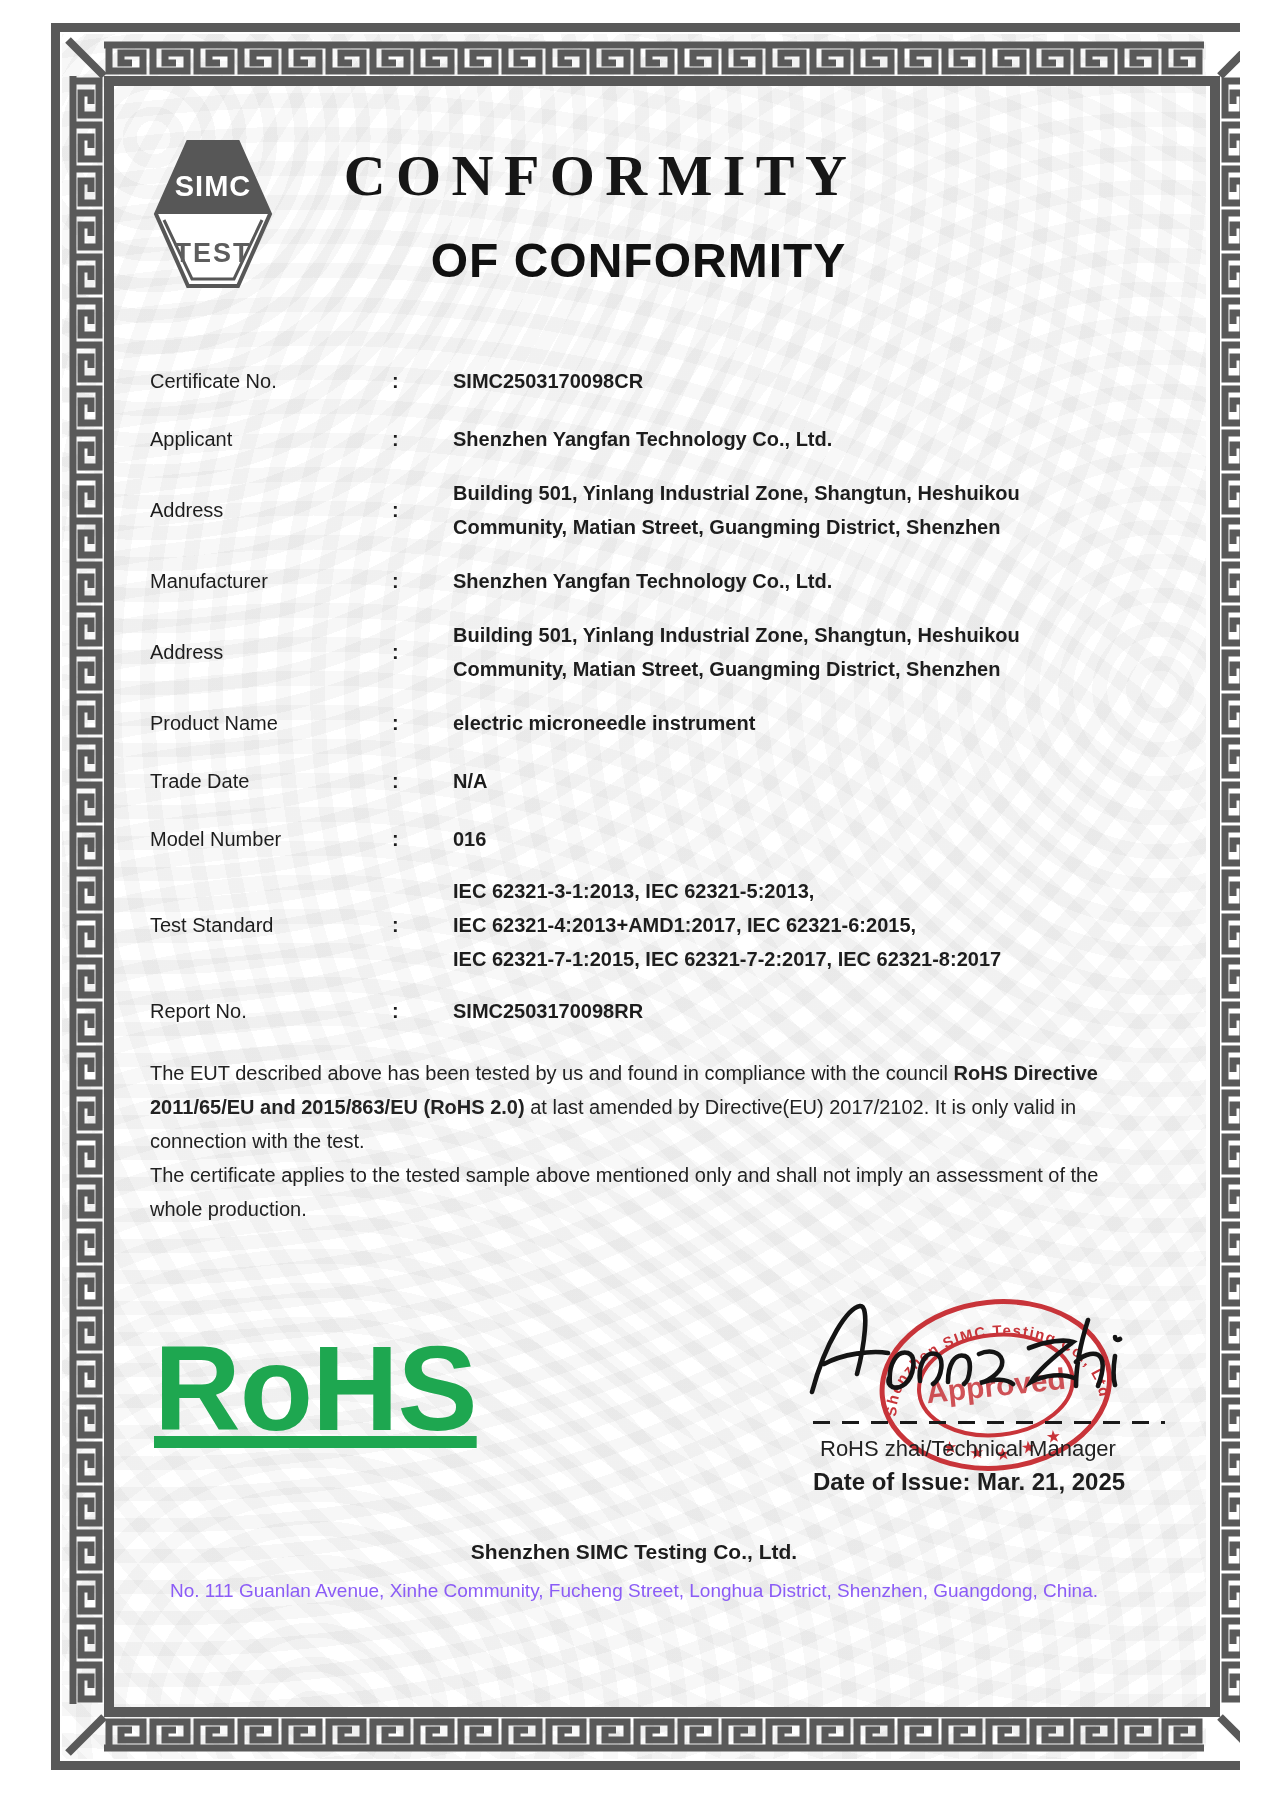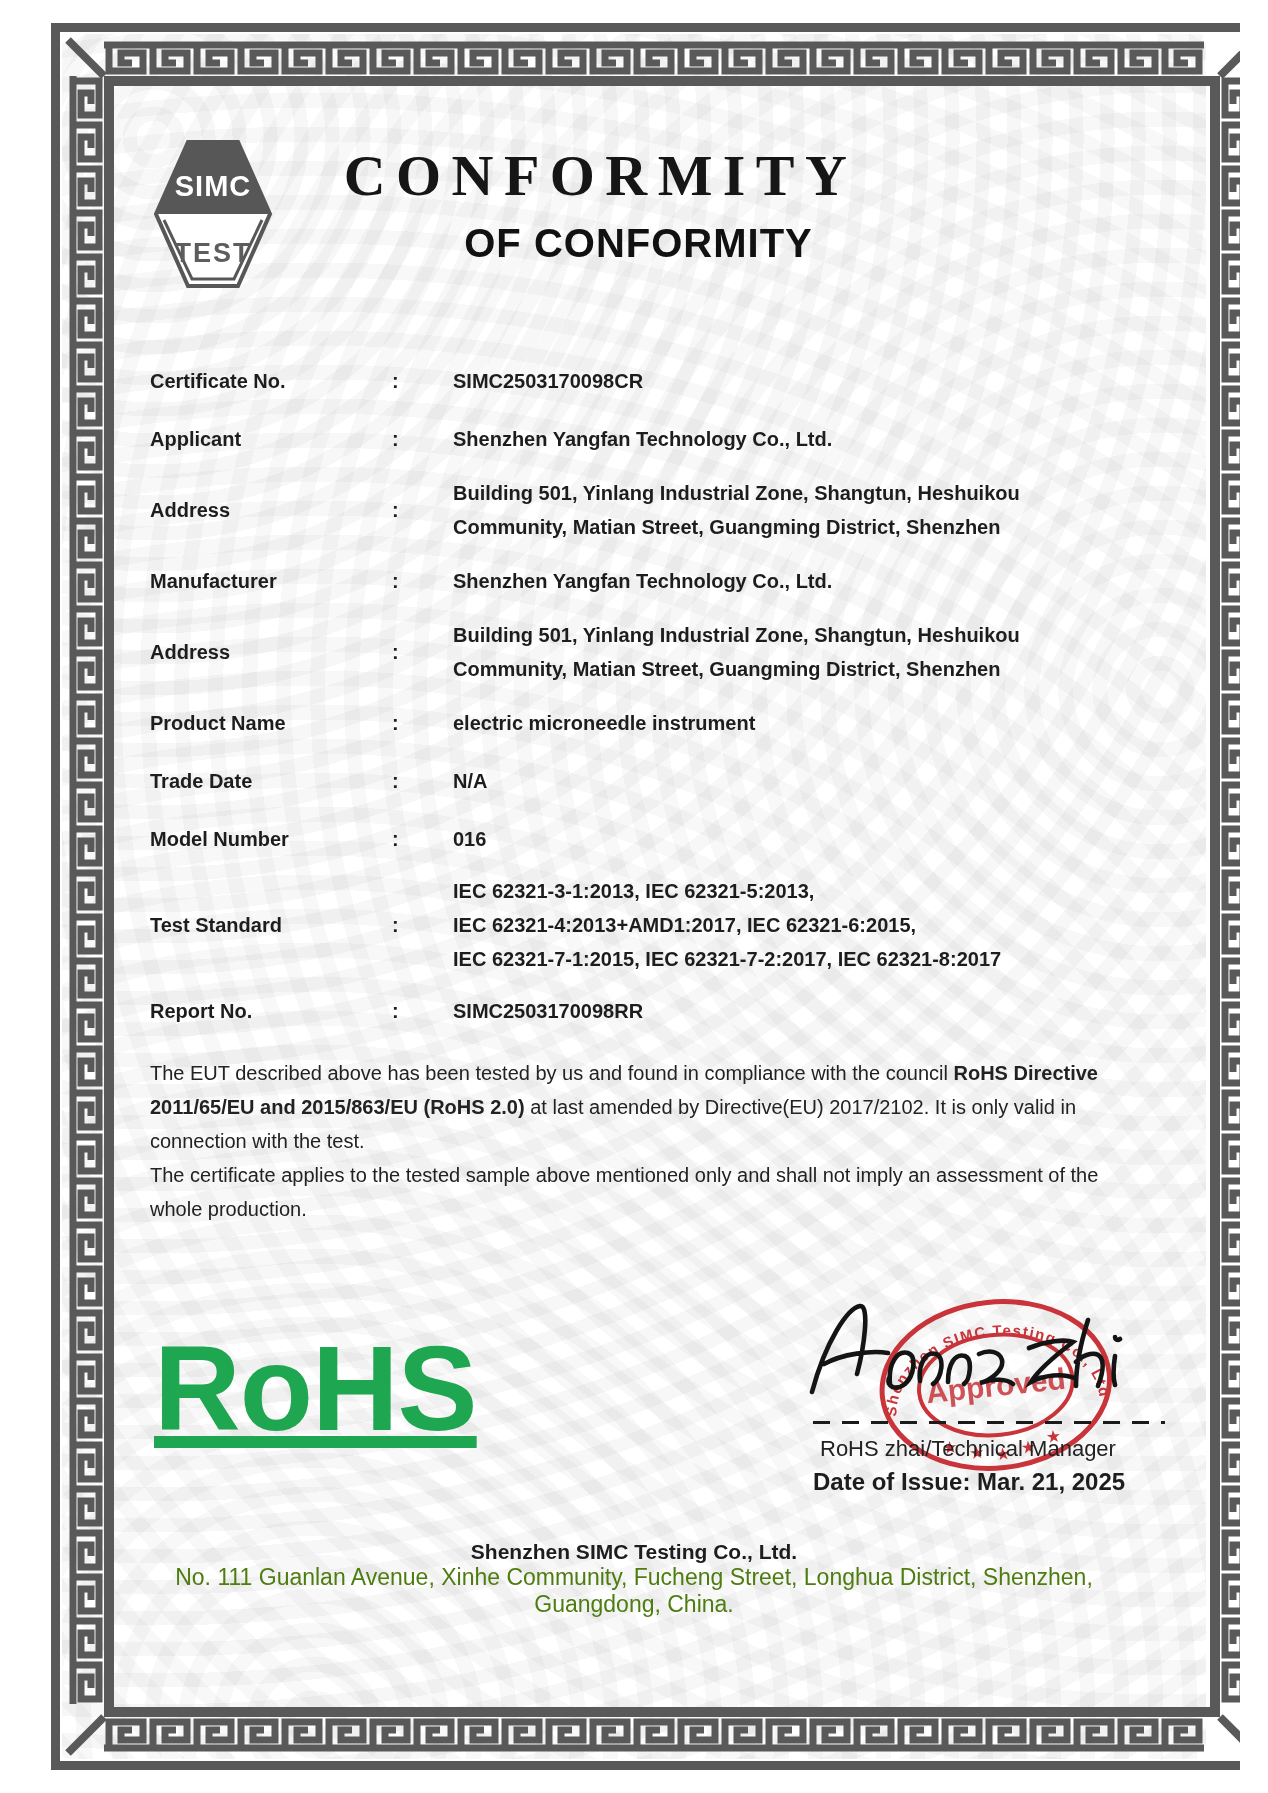--- a/index.html
+++ b/index.html
@@ -25,28 +25,28 @@
   .content { position:absolute; inset:0; }
 
   
   .logo { position:absolute; left:124px; top:138px; }
   .titlebox { position:absolute; left:300px; top:142px; width:545px; text-align:center; }
   .title-main {
     font-family:"Liberation Serif", serif; font-weight:bold;
     font-size:58px; letter-spacing:0.18em; color:#161616; white-space:nowrap;
   }
   .title-sub {
-    margin-top:12px; font-weight:bold; font-size:40px; letter-spacing:1px;
+    margin-top:24px; font-weight:bold; font-size:48px; letter-spacing:1px;
     transform:translateX(38px); white-space:nowrap; color:#111;
   }
 
   
   .fields { position:absolute; left:122px; top:352px; right:108px; }
   .row { display:flex; align-items:center; }
-  .row .lab   { width:242px; font-weight:bold; font-size:20px; }
+  .row .lab   { width:242px; font-weight:normal; font-size:20px; }
   .row .colon { width:28px;  font-weight:bold; font-size:20px; }
   .row .val   { flex:1; font-weight:bold; font-size:20px; line-height:34px; white-space:pre-line;margin-left:33px; }
   .row.h1 { min-height:58px; }
   .row.h2 { min-height:84px; }
   .row.h3 { min-height:114px; }
 
   
   .statement { position:absolute; left:122px; top:1056px; right:116px;
                font-size:20px; line-height:34px; color:#222; }
   .statement .b { font-weight:bold; }
@@ -63,21 +63,21 @@
   .sig-line {
     position:absolute; left:785px; top:1421px; width:352px; height:3px;
     background:repeating-linear-gradient(90deg,#1a1a1a 0 17px, rgba(0,0,0,0) 17px 29px);
   }
   .signer { position:absolute; left:792px; top:1436px; font-size:22px; color:#222; }
   .issue-date { position:absolute; left:785px; top:1468px; font-size:24px; font-weight:bold; }
 
   
   .footer { position:absolute; left:95px; right:95px; top:1540px; text-align:center; }
   .footer .company { font-weight:bold; font-size:21px; }
-  .footer .addr { font-size:23px; color:#4d7c0f; }
+  .footer .addr { margin-top:16px; font-size:19px; color:#8b5cf6; }
   .footer .contact { margin-top:16px; font-size:19px; color:#222; }
   .footer .contact span { margin:0 28px; }
 </style>
 </head>
 <body>
 
 <div class="page">
 
   <div class="waves"></div>
 

